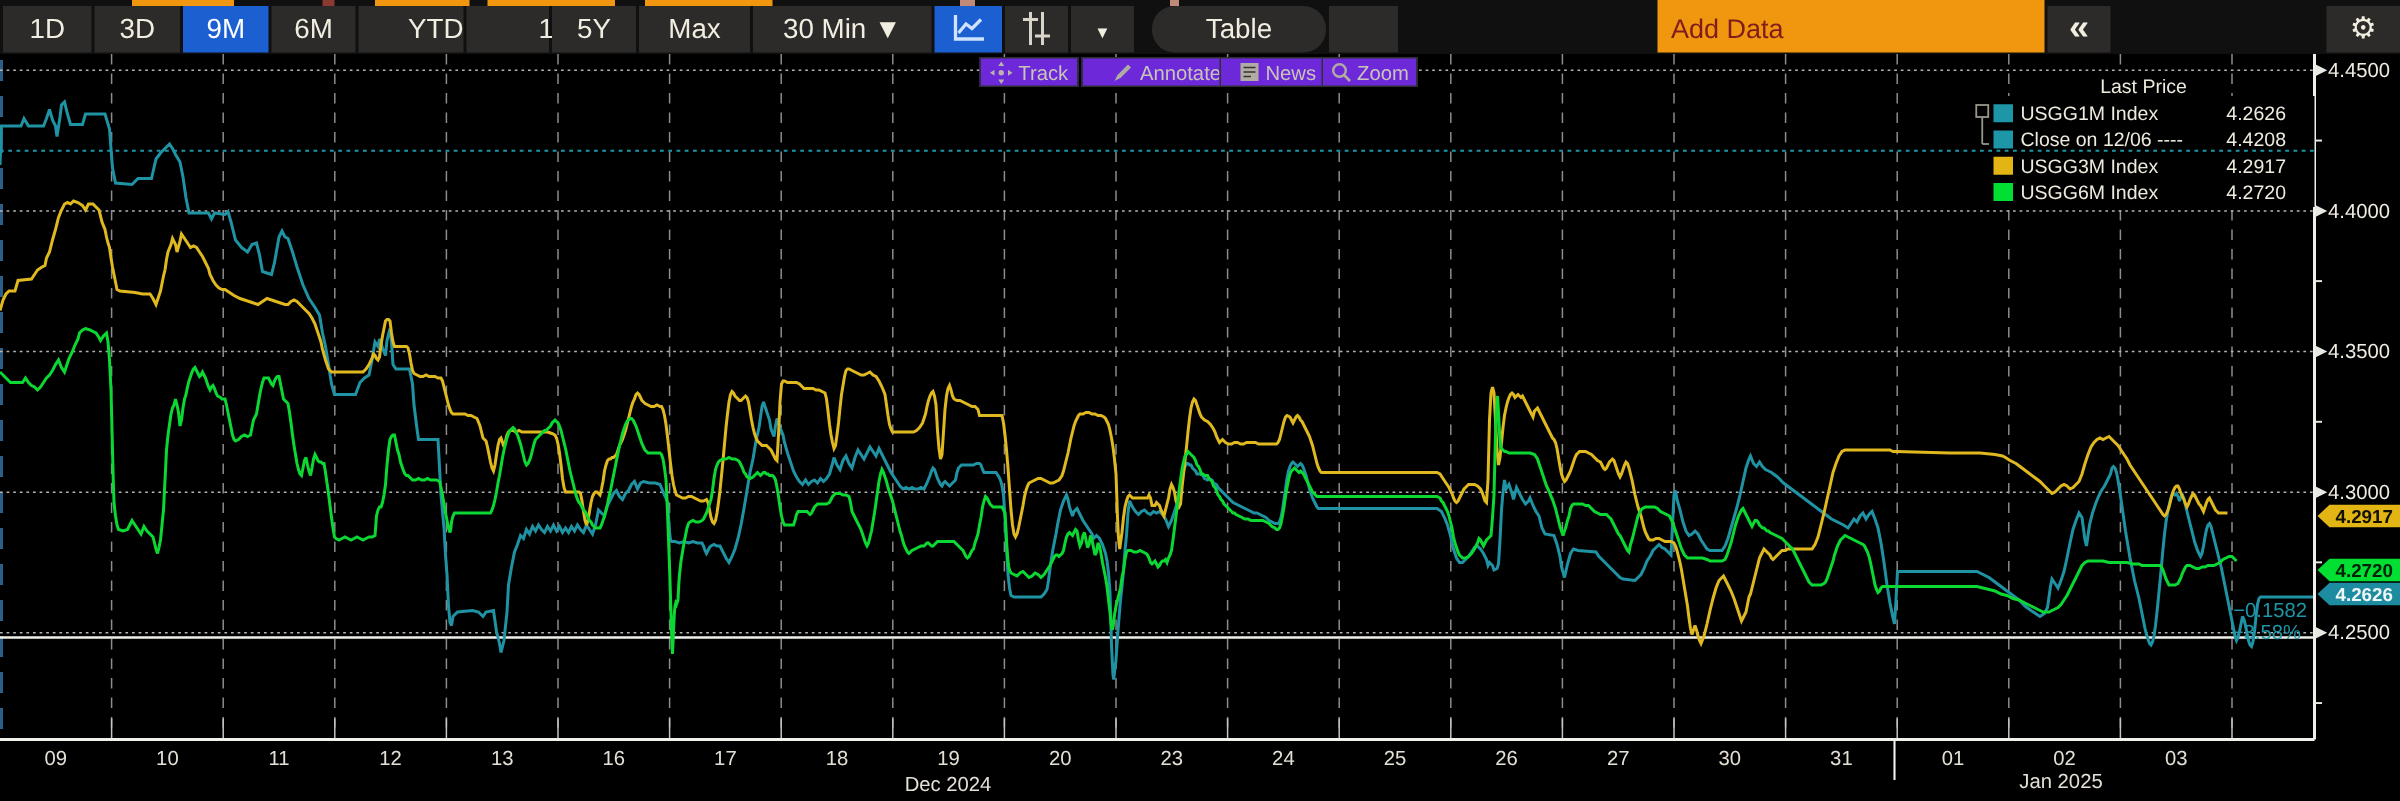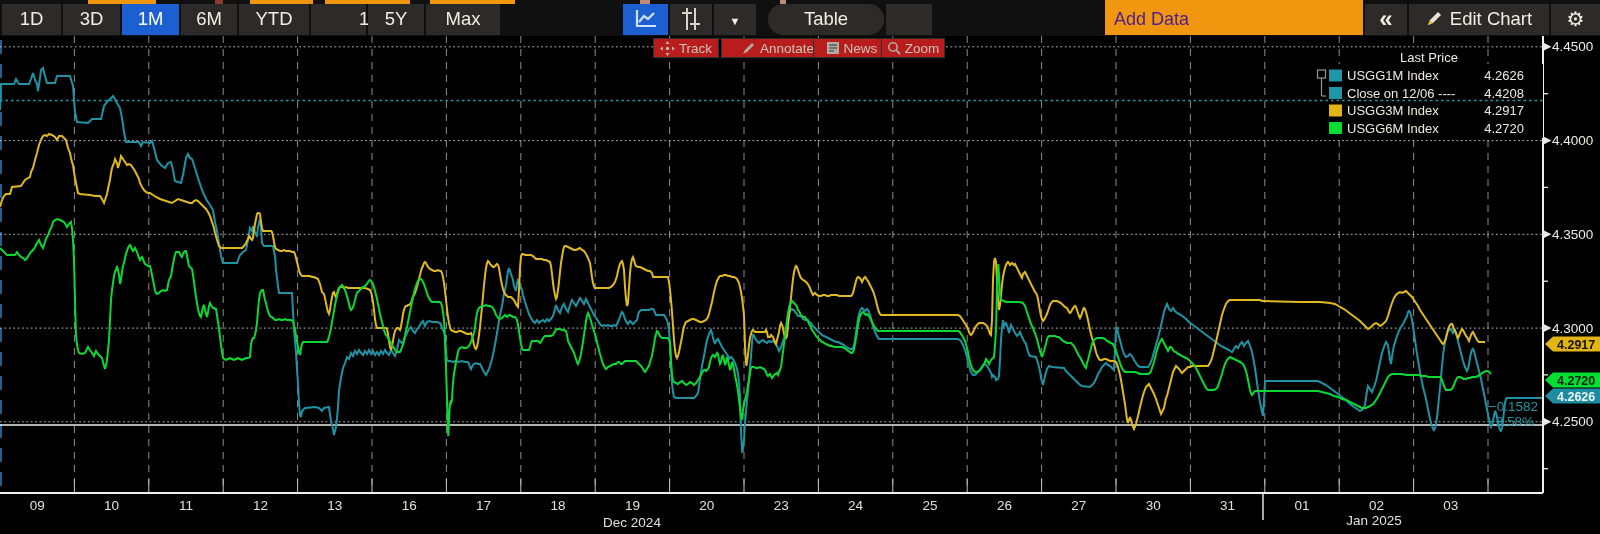--- a/index.html
+++ b/index.html
@@ -2,23 +2,23 @@
 <html><head><meta charset="utf-8">
 <style>
 * { margin:0; padding:0; box-sizing:border-box; }
 html,body { width:1600px; height:534px; background:#000; overflow:hidden;
   font-family:"Liberation Sans", sans-serif; }
 #wrap { position:relative; width:1600px; height:534px; background:#000; }
 #bar { position:absolute; left:0; top:0; width:1600px; height:36px; background:#101010; }
 .b { position:absolute; top:4px; height:31px; background:#2c2b29; color:#f2ede1;
   font-size:18.5px; line-height:30px; text-align:center; }
 .b.sel { background:#1b5fd0; color:#fff; }
-.ob { position:absolute; top:4px; height:31px; background:#f0960f; color:#4c1d95;
+.ob { position:absolute; top:4px; height:31px; background:#f0960f; color:#7f1d1d;
   font-size:18px; line-height:30px; text-align:left; padding-left:9px; }
-.tk { position:absolute; top:38px; height:20px; background:#b91c1c; color:#c8c4ba;
+.tk { position:absolute; top:38px; height:20px; background:#6d28d9; color:#c8c4ba;
   font-size:13.5px; line-height:19px; text-align:center; border:1px solid #303030; }
 .s { fill:none; stroke-width:2; stroke-linejoin:miter; stroke-linecap:butt; stroke-miterlimit:3; }
 .t { stroke:#1f93a4; }
 .y { stroke:#dfb91f; }
 .g { stroke:#0bd832; }
 .gv { stroke:#8c8c8c; stroke-width:1; stroke-dasharray:7 6; }
 .gh { stroke:#b4b4b4; stroke-width:1; stroke-dasharray:1.8 2.6; }
 .cl { stroke:#1d96a8; stroke-width:1.4; stroke-dasharray:2.5 3; }
 .al { fill:#f0ece2; font-size:13.5px; }
 .dl { fill:#e4e0d6; font-size:13.5px; }
@@ -155,45 +155,42 @@
       <div style="position:absolute;left:88px;top:0;width:68px;height:4px;background:#f0960f;"></div>
       <div style="position:absolute;left:215px;top:0;width:8px;height:4px;background:#8a3a30;"></div>
       <div style="position:absolute;left:250px;top:0;width:63px;height:4px;background:#f0960f;"></div>
       <div style="position:absolute;left:325px;top:0;width:85px;height:4px;background:#f0960f;"></div>
       <div style="position:absolute;left:430px;top:0;width:85px;height:4px;background:#f0960f;"></div>
       <div style="position:absolute;left:640px;top:0;width:10px;height:4px;background:#c08a78;"></div>
       <div style="position:absolute;left:780px;top:0;width:6px;height:4px;background:#c08a78;"></div>
       <div style="position:absolute;left:1105px;top:0;width:258px;height:4px;background:#f0960f;"></div>
       <div class="b" style="left:2px;width:59px;">1D</div>
       <div class="b" style="left:63px;width:57px;">3D</div>
-      <div class="b sel" style="left:122px;width:57px;">1M</div>
+      <div class="b sel" style="left:122px;width:57px;">9M</div>
       <div class="b" style="left:181px;width:56px;">6M</div>
-      <div class="b" style="left:239px;width:70px;">YTD</div>
+      <div class="b" style="left:239px;width:70px;text-align:right;">YTD</div>
       <div class="b" style="left:311px;width:55px;padding-left:48px;">1Y</div>
       <div class="b" style="left:368px;width:56px;">5Y</div>
       <div class="b" style="left:426px;width:74px;">Max</div>
+      <div class="b" style="left:502px;width:119px;">30 Min ▼</div>
       <div class="b sel" style="left:623px;width:45px;"><svg width="24" height="22" viewBox="0 0 24 22" style="vertical-align:-5px">
           <path d="M3 2 V18 H22" stroke="#cfe2ff" stroke-width="2.2" fill="none"></path>
           <path d="M5 14 L10 8 L14 11 L20 5" stroke="#cfe2ff" stroke-width="2.2" fill="none"></path>
         </svg></div>
       <div class="b" style="left:670px;width:42px;"><svg width="22" height="24" viewBox="0 0 22 24" style="vertical-align:-6px">
           <line x1="7" y1="1" x2="7" y2="23" stroke="#d8d4ca" stroke-width="2"></line>
           <line x1="15" y1="1" x2="15" y2="23" stroke="#d8d4ca" stroke-width="2"></line>
           <line x1="2" y1="6" x2="12" y2="6" stroke="#d8d4ca" stroke-width="2"></line>
           <line x1="10" y1="17" x2="20" y2="17" stroke="#d8d4ca" stroke-width="2"></line>
         </svg></div>
       <div class="b" style="left:714px;width:42px;"><span style="font-size:11px;">▼</span></div>
       <div class="b" style="left:768px;width:116px;border-radius:15px;">Table</div>
       <div class="b" style="left:886px;width:46px;"></div>
       <div class="ob" style="left:1105px;width:258px;">Add Data</div>
       <div class="b" style="left:1365px;width:42px;"><span style="font-size:24px;font-weight:bold;">«</span></div>
-      <div class="b" style="left:1409px;width:140px;"><svg width="17" height="17" viewBox="0 0 17 17" style="vertical-align:-2px;margin-right:7px">
-          <path d="M2 15 L4 10 L12 2 L15 5 L7 13 Z" fill="#e8e4da"></path>
-          <path d="M2 15 L4 10 L7 13 Z" fill="#f3b43c"></path>
-        </svg>Edit Chart</div>
       <div class="b" style="left:1551px;width:49px;"><span style="font-size:20px;">⚙</span></div>
     </div>
 <div class="tk" style="left:653px;width:66px;"><svg width="15" height="15" viewBox="0 0 15 15" style="vertical-align:-3px;margin-right:4px">
         <path d="M7.5 0 L9.5 3 H5.5 Z M7.5 15 L9.5 12 H5.5 Z M0 7.5 L3 5.5 V9.5 Z M15 7.5 L12 5.5 V9.5 Z" fill="#b8b4aa"></path>
         <circle cx="7.5" cy="7.5" r="1.8" fill="#b8b4aa"></circle>
       </svg>Track</div>
     <div class="tk" style="left:721px;width:114px;"><svg width="14" height="14" viewBox="0 0 14 14" style="vertical-align:-2px;margin-right:4px">
         <path d="M1 13 L3 9 L10 2 L12 4 L5 11 Z" fill="#b0aca2"></path>
       </svg>Annotate</div>
     <div class="tk" style="left:813px;width:77px;"><svg width="14" height="14" viewBox="0 0 14 14" style="vertical-align:-2px;margin-right:4px">

